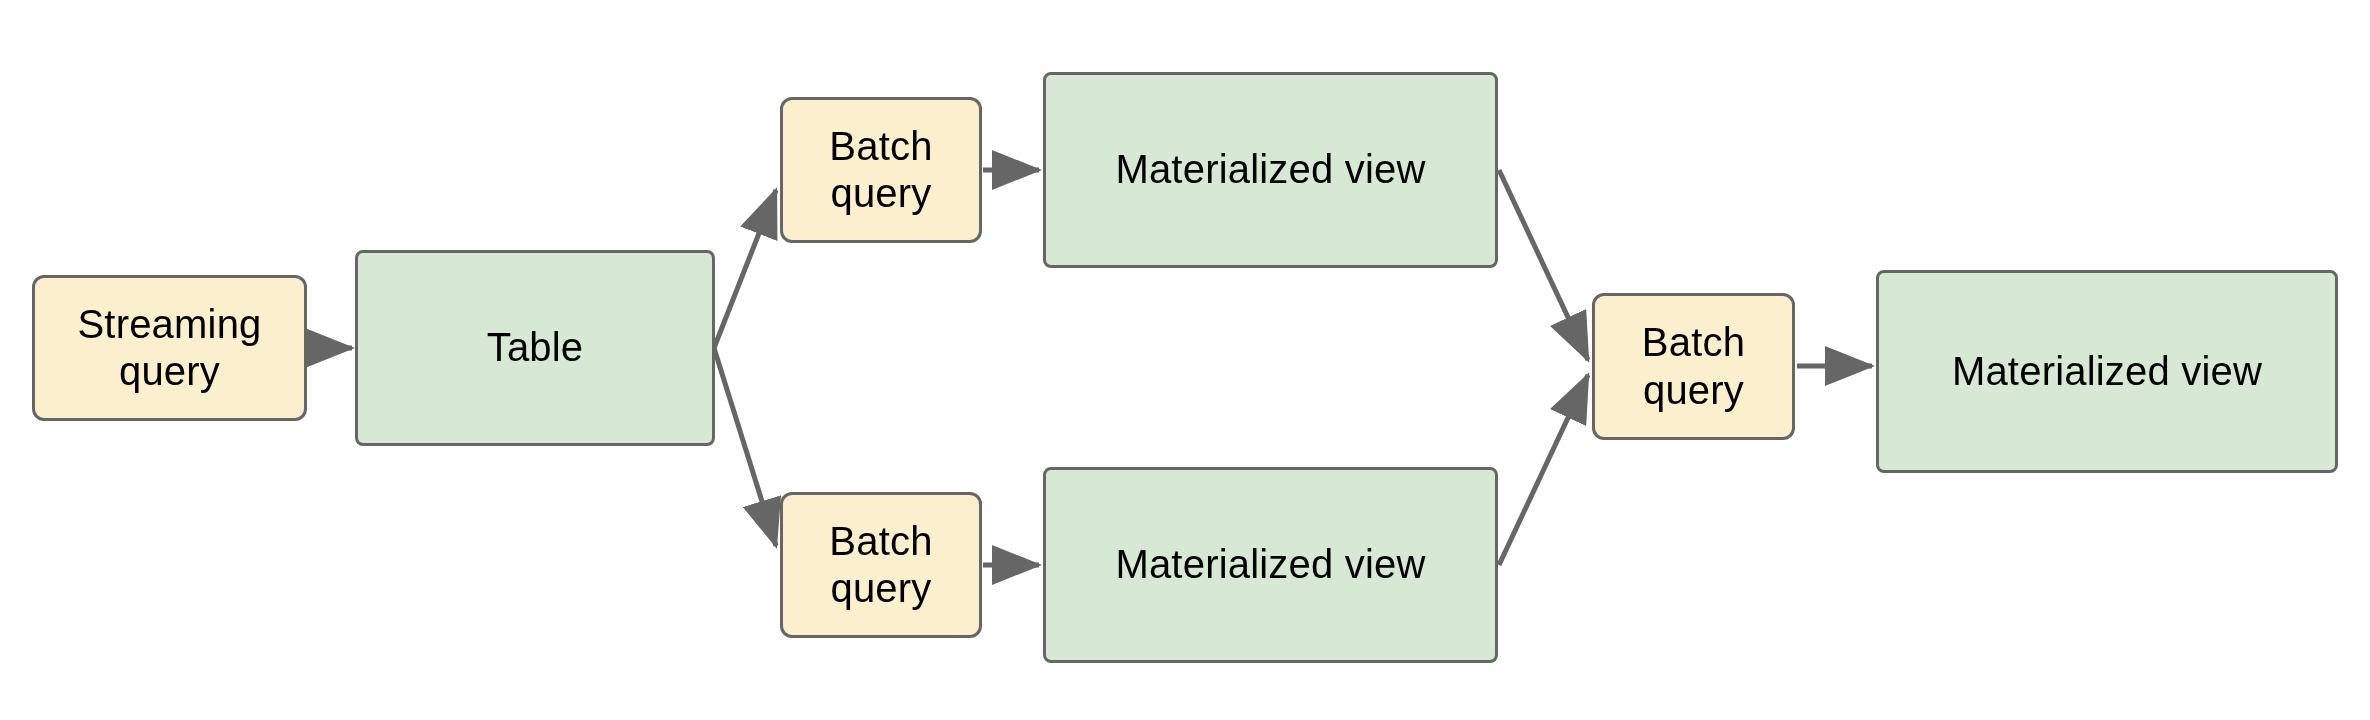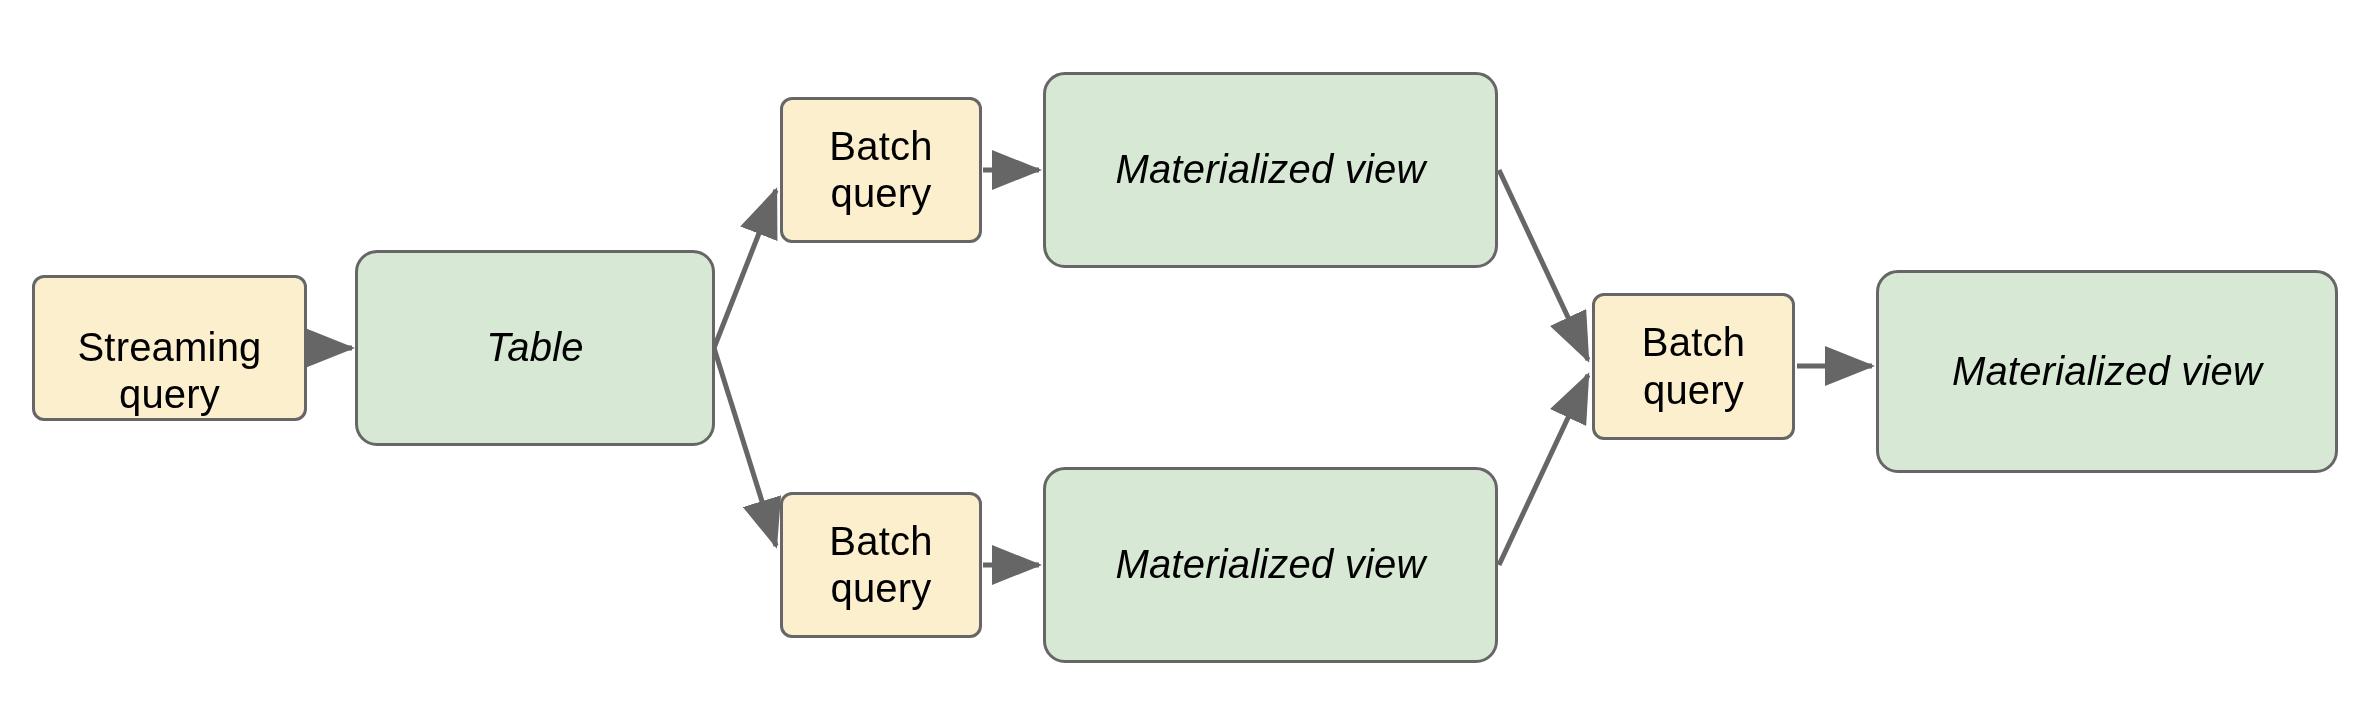--- a/index.html
+++ b/index.html
@@ -39,22 +39,21 @@
     letter-spacing: 0.2px;
     border: 3px solid #666666;
     z-index: 2;
   }
   .node-process {
     background: #fbefcd;
     border-radius: 12px;
   }
   .node-store {
     background: #d7e8d4;
-    border-radius: 22px;
-    font-style: italic;
+    border-radius: 8px;
   }
   .node-label {
     display: block;
     white-space: pre-line;
     padding: 0 6px;
   }
 </style>
 </head>
 <body>
 
@@ -93,21 +92,21 @@
 
     <g>
       <line x1="1499" y1="565" x2="1588" y2="375" stroke="#666666" stroke-width="5" marker-end="url(#arrowhead)"></line>
     </g>
 
     <g>
       <line x1="1797" y1="366" x2="1872" y2="366" stroke="#666666" stroke-width="5" marker-end="url(#arrowhead)"></line>
     </g>
   </svg>
 
-  <div class="node node-process" id="node-streaming-query" style="left: 32px; top: 275px; width: 275px; height: 146px; background: rgb(251, 239, 205); border-color: rgb(102, 102, 102); color: rgb(0, 0, 0); align-items: flex-end;">
+  <div class="node node-process" id="node-streaming-query" style="left: 32px; top: 275px; width: 275px; height: 146px; background: rgb(251, 239, 205); border-color: rgb(102, 102, 102); color: rgb(0, 0, 0);">
     <span class="node-label">Streaming
 query</span>
   </div>
 
   <div class="node node-store" id="node-table" style="left: 355px; top: 250px; width: 360px; height: 196px; background: rgb(215, 232, 212); border-color: rgb(102, 102, 102); color: rgb(0, 0, 0);">
     <span class="node-label">Table</span>
   </div>
 
   <div class="node node-process" id="node-batch-query-top" style="left: 780px; top: 97px; width: 202px; height: 146px; background: rgb(251, 239, 205); border-color: rgb(102, 102, 102); color: rgb(0, 0, 0);">
     <span class="node-label">Batch

